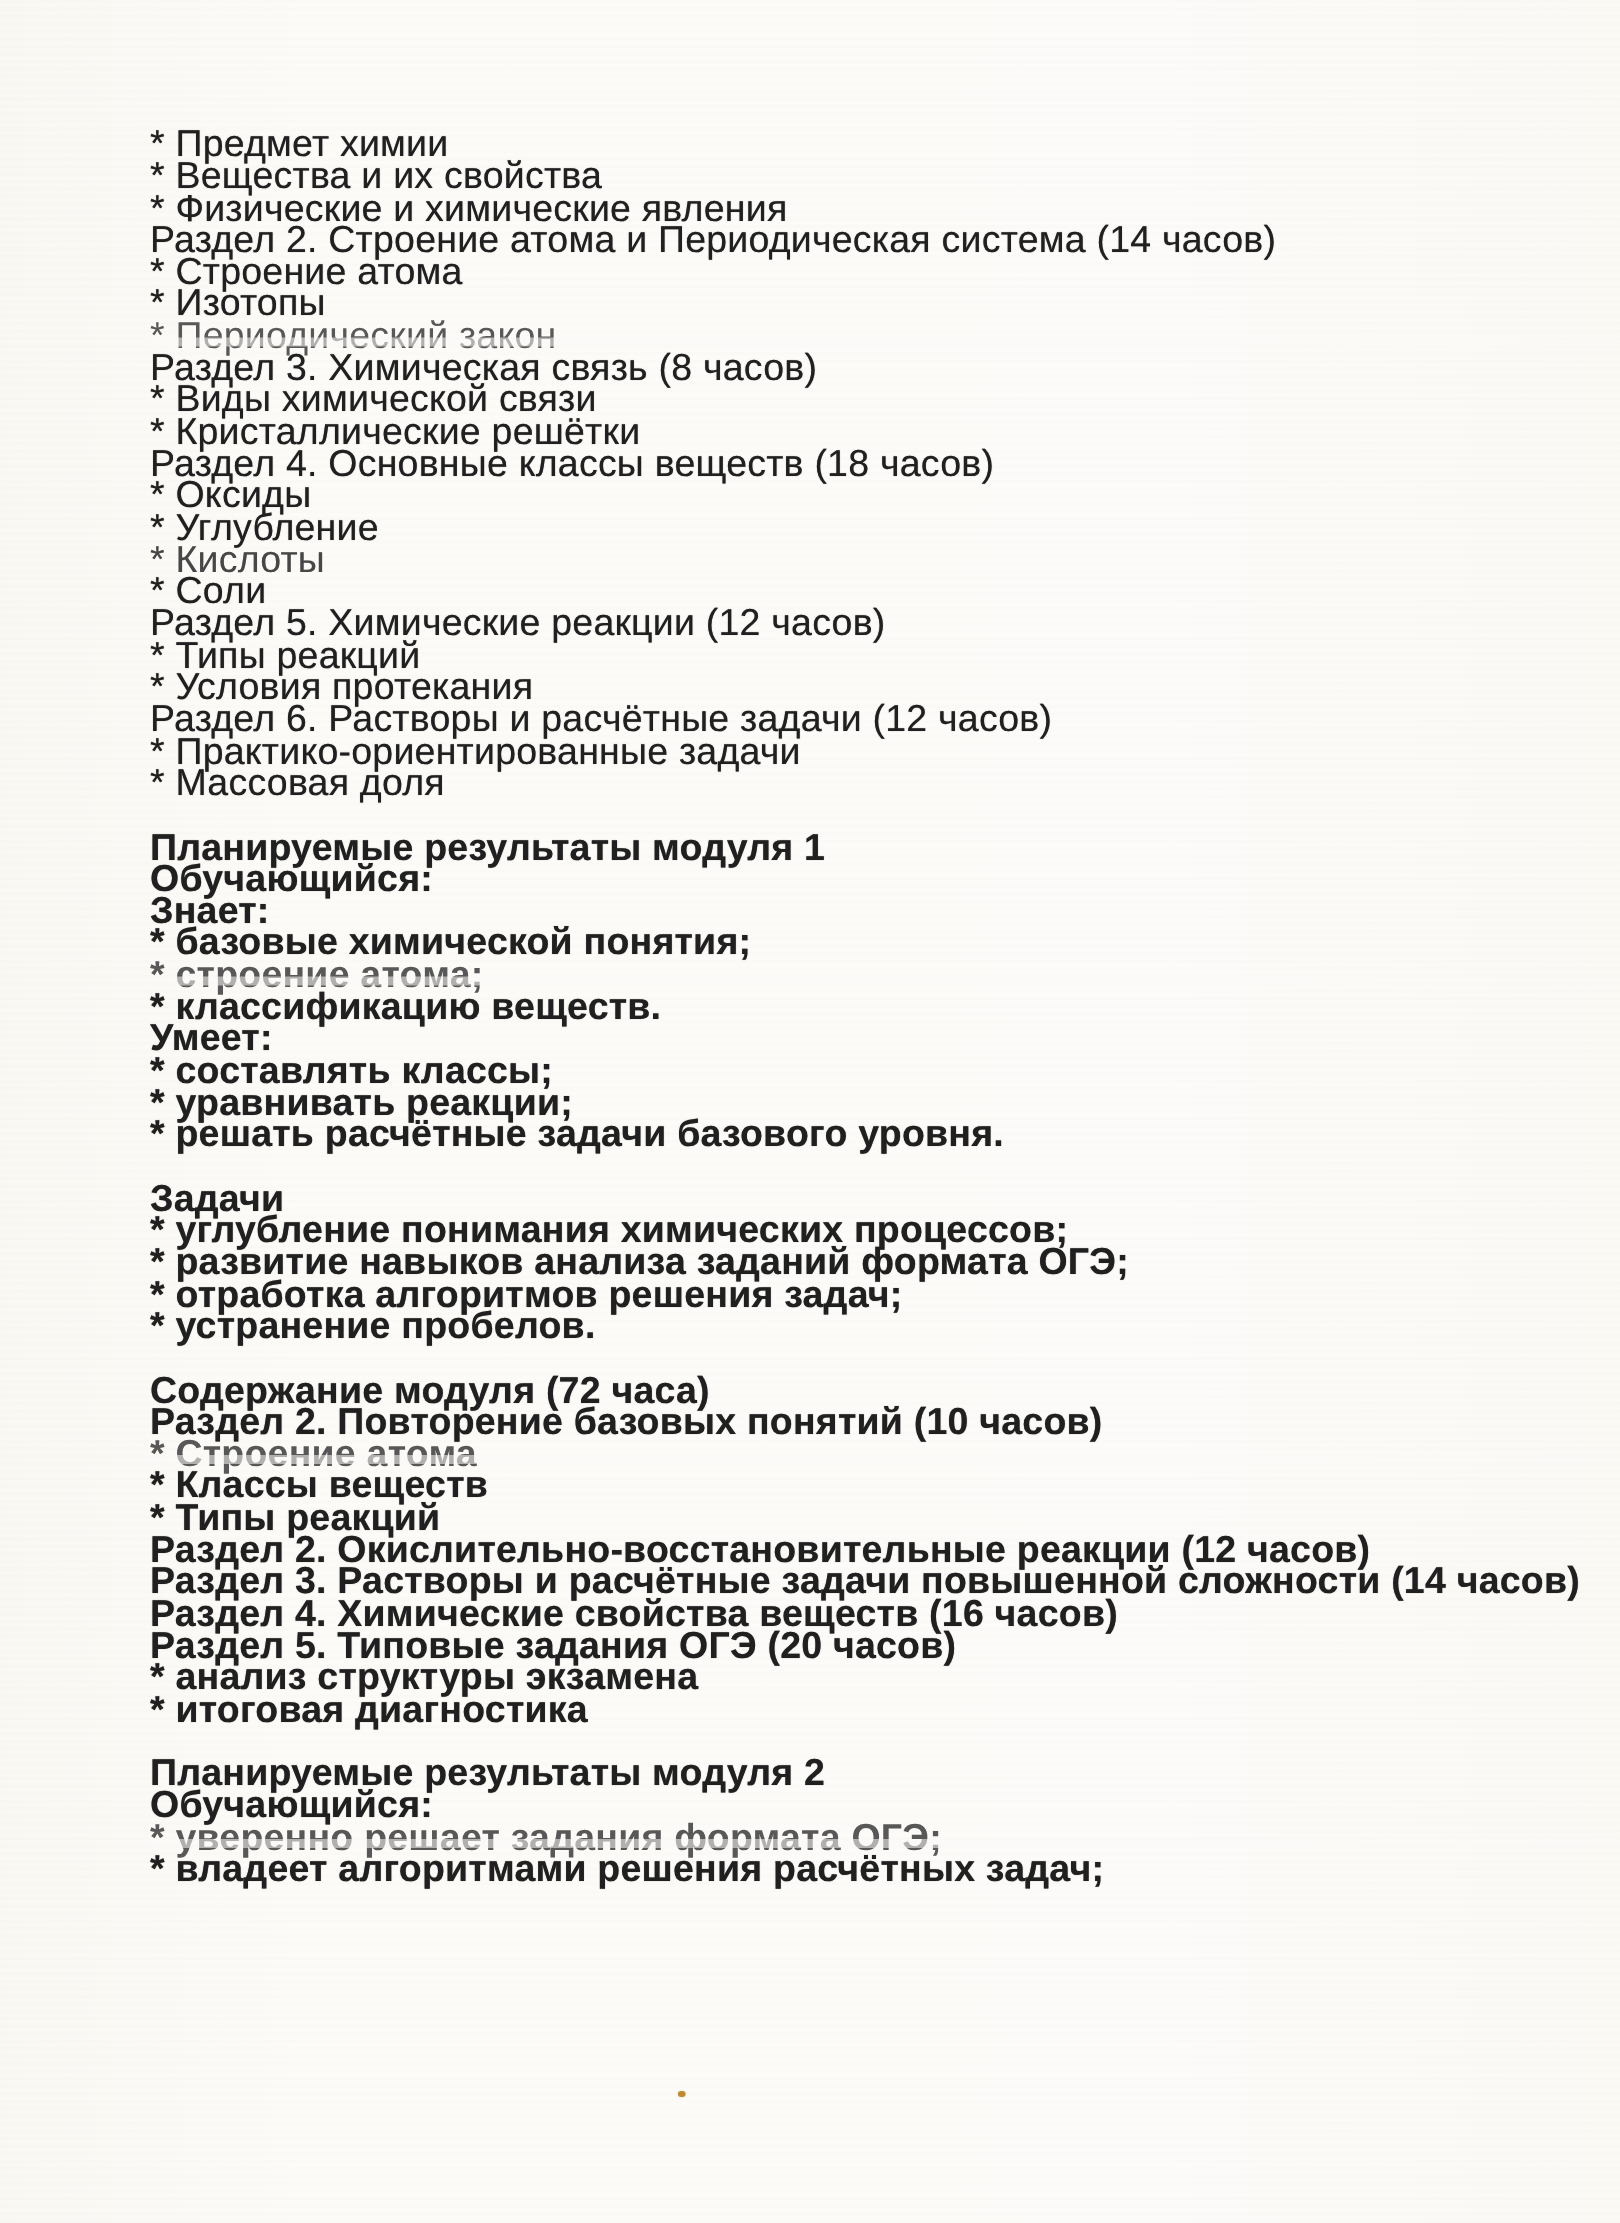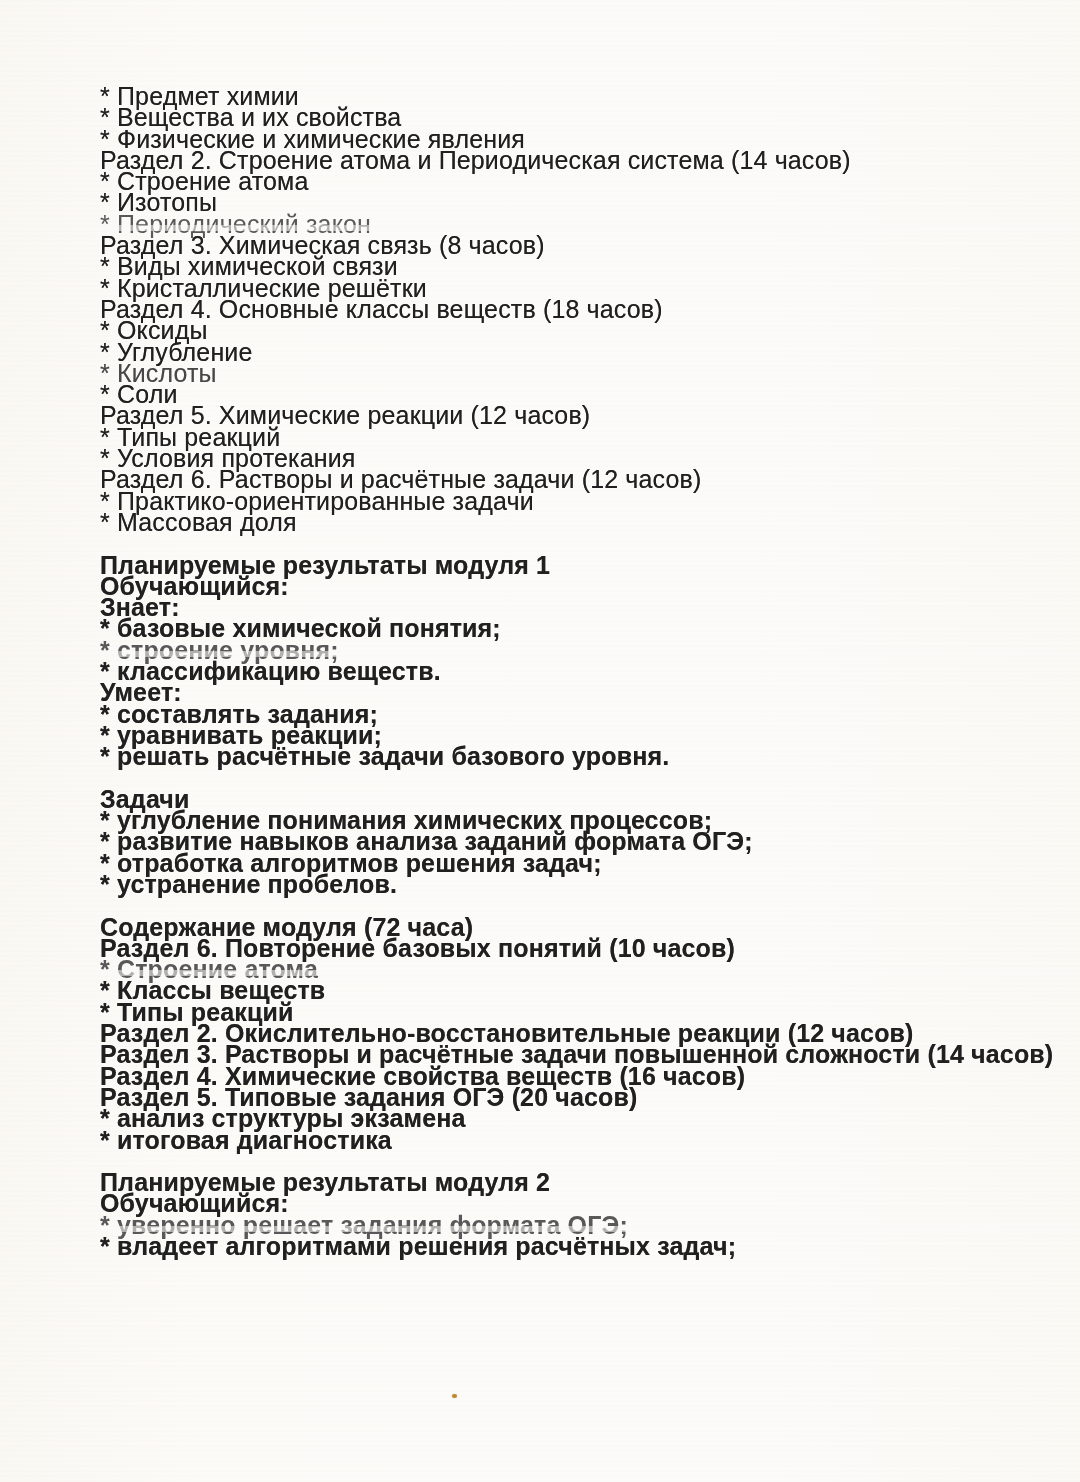--- a/index.html
+++ b/index.html
@@ -95,37 +95,37 @@
         <div class="line">* Условия протекания</div>
         <div class="line">Раздел 6. Растворы и расчётные задачи (12 часов)</div>
         <div class="line">* Практико-ориентированные задачи</div>
         <div class="line">* Массовая доля</div>
       </div>
       <div class="block">
         <div class="line">Планируемые результаты модуля 1</div>
         <div class="line">Обучающийся:</div>
         <div class="line">Знает:</div>
         <div class="line">* базовые химической понятия;</div>
-        <div class="line fade2">* строение уровня;</div>
+        <div class="line fade2">* строение атома;</div>
         <div class="line">* классификацию веществ.</div>
         <div class="line">Умеет:</div>
-        <div class="line">* составлять задания;</div>
+        <div class="line">* составлять классы;</div>
         <div class="line">* уравнивать реакции;</div>
         <div class="line">* решать расчётные задачи базового уровня.</div>
       </div>
       <div class="block">
         <div class="line">Задачи</div>
         <div class="line">* углубление понимания химических процессов;</div>
         <div class="line">* развитие навыков анализа заданий формата ОГЭ;</div>
         <div class="line">* отработка алгоритмов решения задач;</div>
         <div class="line">* устранение пробелов.</div>
       </div>
       <div class="block">
         <div class="line">Содержание модуля (72 часа)</div>
-        <div class="line">Раздел 6. Повторение базовых понятий (10 часов)</div>
+        <div class="line">Раздел 2. Повторение базовых понятий (10 часов)</div>
         <div class="line fade2">* Строение атома</div>
         <div class="line">* Классы веществ</div>
         <div class="line">* Типы реакций</div>
         <div class="line">Раздел 2. Окислительно-восстановительные реакции (12 часов)</div>
         <div class="line">Раздел 3. Растворы и расчётные задачи повышенной сложности (14 часов)</div>
         <div class="line">Раздел 4. Химические свойства веществ (16 часов)</div>
         <div class="line">Раздел 5. Типовые задания ОГЭ (20 часов)</div>
         <div class="line">* анализ структуры экзамена</div>
         <div class="line">* итоговая диагностика</div>
       </div>

